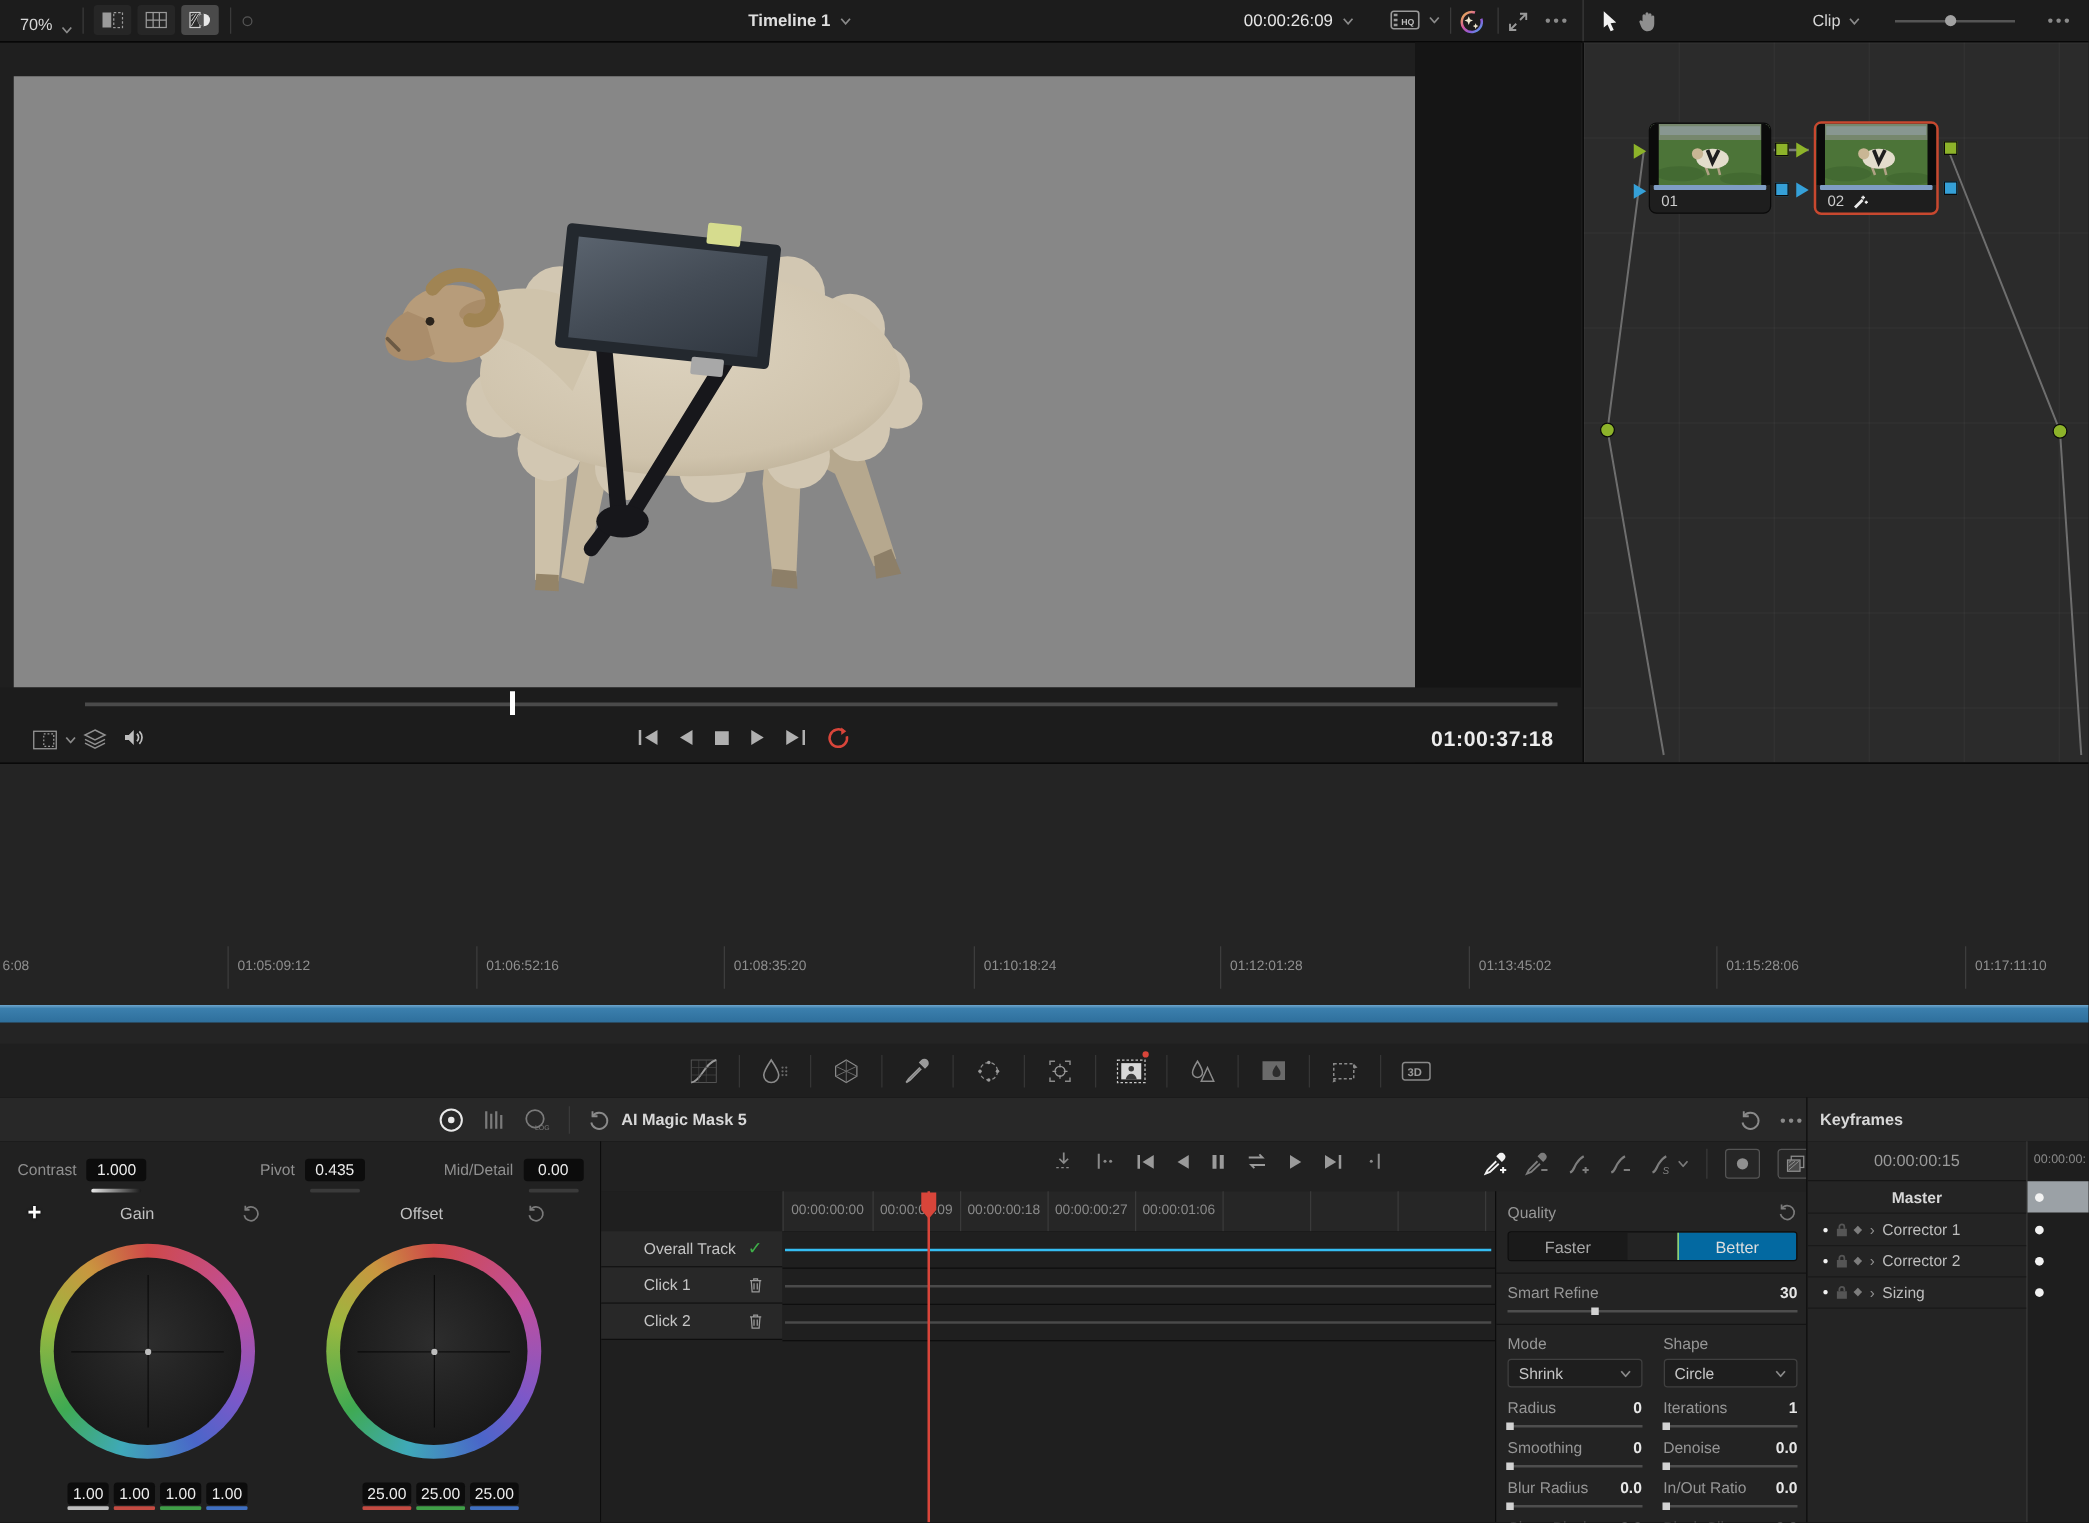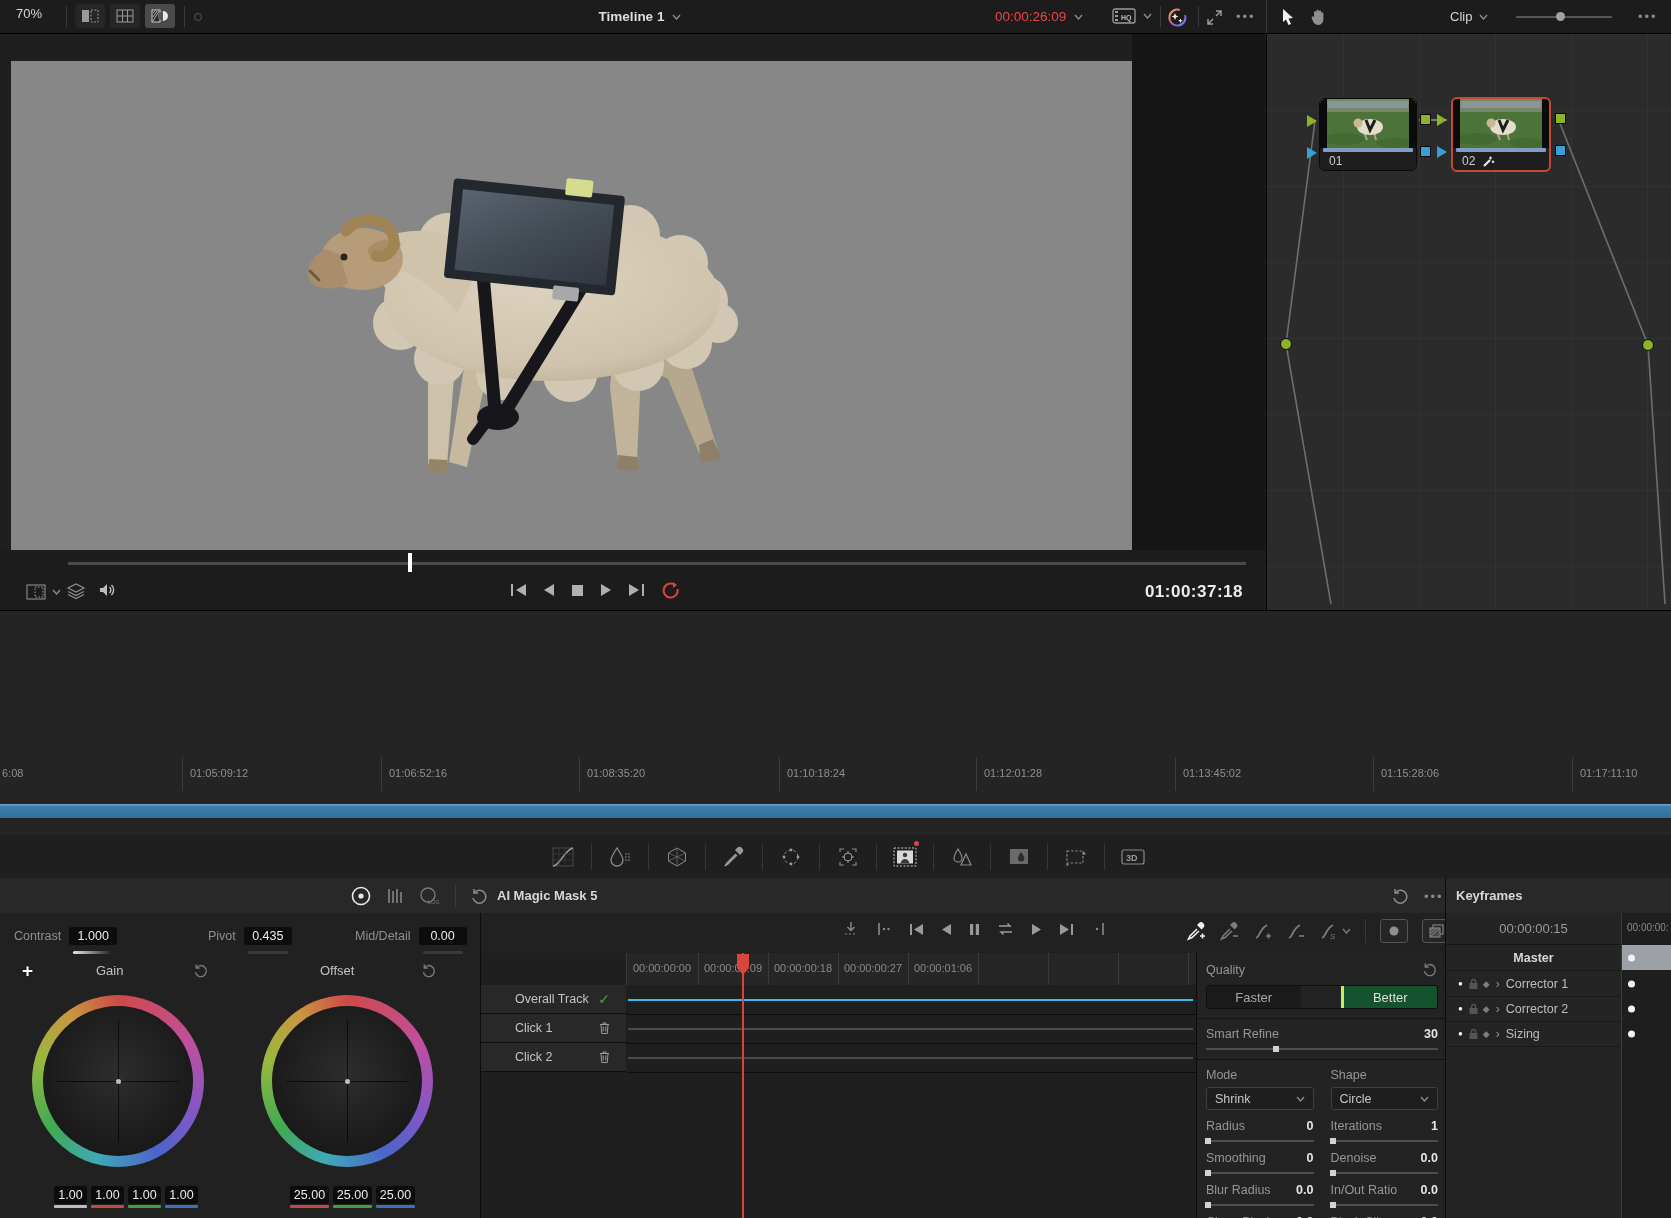--- a/index.html
+++ b/index.html
@@ -5,25 +5,25 @@
   html,body{margin:0;padding:0;background:#141414;}
   body{font-family:"Liberation Sans","DejaVu Sans",sans-serif;-webkit-font-smoothing:antialiased;}
   #root{position:relative;width:1671px;height:1218px;background:#1f1f1f;overflow:hidden;color:#c8c8c8;font-size:12px;}
   .abs{position:absolute;}
   .vsep{position:absolute;top:6px;bottom:6px;width:1px;background:#3a3a3a;}
   .ico{display:inline-flex;align-items:center;justify-content:center;}
   svg{display:block;}
   .chev{width:9px;height:6px;}
   
   #topbar{left:0;top:0;width:1671px;height:33px;background:#1c1c1c;border-bottom:1px solid #000;}
-  #zoom-dd{left:10px;top:6px;height:21px;display:flex;align-items:flex-end;gap:7px;color:#d6d6d6;font-size:13px;padding:0 6px;flex-direction:column;}
+  #zoom-dd{left:10px;top:6px;height:21px;display:flex;align-items:flex-end;gap:7px;color:#d6d6d6;font-size:13px;padding:0 6px;}
   .tool-btn{position:absolute;top:4px;width:30px;height:24px;border-radius:3px;display:flex;align-items:center;justify-content:center;background:#262626;}
   .tool-btn.sel{background:#4a4a4a;}
   #tl-name{left:560px;top:0;height:33px;display:flex;align-items:center;gap:8px;color:#dedede;font-size:13.5px;font-weight:bold;width:160px;justify-content:center;}
-  #tc-top{left:995px;top:0;height:33px;display:flex;align-items:center;gap:8px;color:#ef4444;font-size:13.5px;}
+  #tc-top{left:995px;top:0;height:33px;display:flex;align-items:center;gap:8px;color:#e5e5e5;font-size:13.5px;}
   .dots3{color:#8a8a8a;font-size:13px;letter-spacing:2px;}
   #clip-dd{left:1450px;top:0;height:33px;display:flex;align-items:center;gap:7px;color:#d6d6d6;font-size:13px;}
   #pane-slider{left:1516px;top:16px;width:96px;height:2px;background:#555;}
   #pane-slider .knob{position:absolute;left:40px;top:-4px;width:9px;height:9px;border-radius:50%;background:#a2a2a2;}
   
   #subbar{left:0;top:34px;width:1265px;height:25px;background:#1c1c1c;}
   .sub-btn{position:absolute;top:2px;width:26px;height:19px;border-radius:3px;background:#3a3a3a;display:flex;align-items:center;justify-content:center;}
   #canvas{left:11px;top:61px;width:1121px;height:489px;background:#878787;}
   #canvas-right{left:1132px;top:34px;width:133px;height:576px;background:#151515;}
   #scrub-row{left:0;top:550px;width:1265px;height:26px;background:#1c1c1c;}
@@ -93,21 +93,21 @@
   #playhead-line{position:absolute;left:261px;top:0;width:2px;height:265px;background:#d8453a;z-index:5;}
   #playhead-head{position:absolute;left:254px;top:0;width:16px;height:24px;z-index:6;}
   
   #spanel{left:1196px;top:953px;width:249px;height:265px;background:#232323;border-left:1px solid #0c0c0c;box-sizing:border-box;padding:8px 7px 0 9px;}
   #spanel .row{display:flex;justify-content:space-between;align-items:center;}
   .slab{color:#969696;font-size:12.5px;}
   .sval{color:#e6e6e6;font-size:12.5px;font-weight:bold;}
   .seg{display:flex;margin-top:7px;border:1px solid #0e0e0e;border-radius:3px;overflow:hidden;height:22px;gap:40px;}
   .seg div{flex:1;display:flex;align-items:center;justify-content:center;font-size:13px;}
   .seg .off{background:#1a1a1a;color:#a8a8a8;}
-  .seg .on{background:#14532d;color:#dedede;border-left:3px solid #bef264;}
+  .seg .on{background:#0369a1;color:#dedede;border-left:1px solid #bef264;}
   .sdiv{height:1px;background:#141414;margin:9px -7px 8px -9px;}
   .hslider{position:relative;height:2px;background:#4e4e4e;margin-top:7px;}
   .hslider .knob{position:absolute;top:-2px;width:6px;height:6px;background:#d2d2d2;margin-left:-3px;}
   .pcols{display:flex;gap:17px;}
   .pcol{width:108px;}
   .dd{margin-top:5px;height:21px;border:1px solid #404040;border-radius:3px;background:#1e1e1e;display:flex;align-items:center;justify-content:space-between;padding:0 8px;color:#c6c6c6;font-size:12.5px;}
   .prow{margin-top:9px;}
   
   #kpanel{left:1445px;top:913px;width:226px;height:305px;background:#242424;border-left:1px solid #0c0c0c;box-sizing:border-box;}
   #kf-tc{position:absolute;left:0;top:0;width:175px;height:31px;display:flex;align-items:center;justify-content:center;color:#9a9a9a;font-size:13px;border-bottom:1px solid #161616;}

